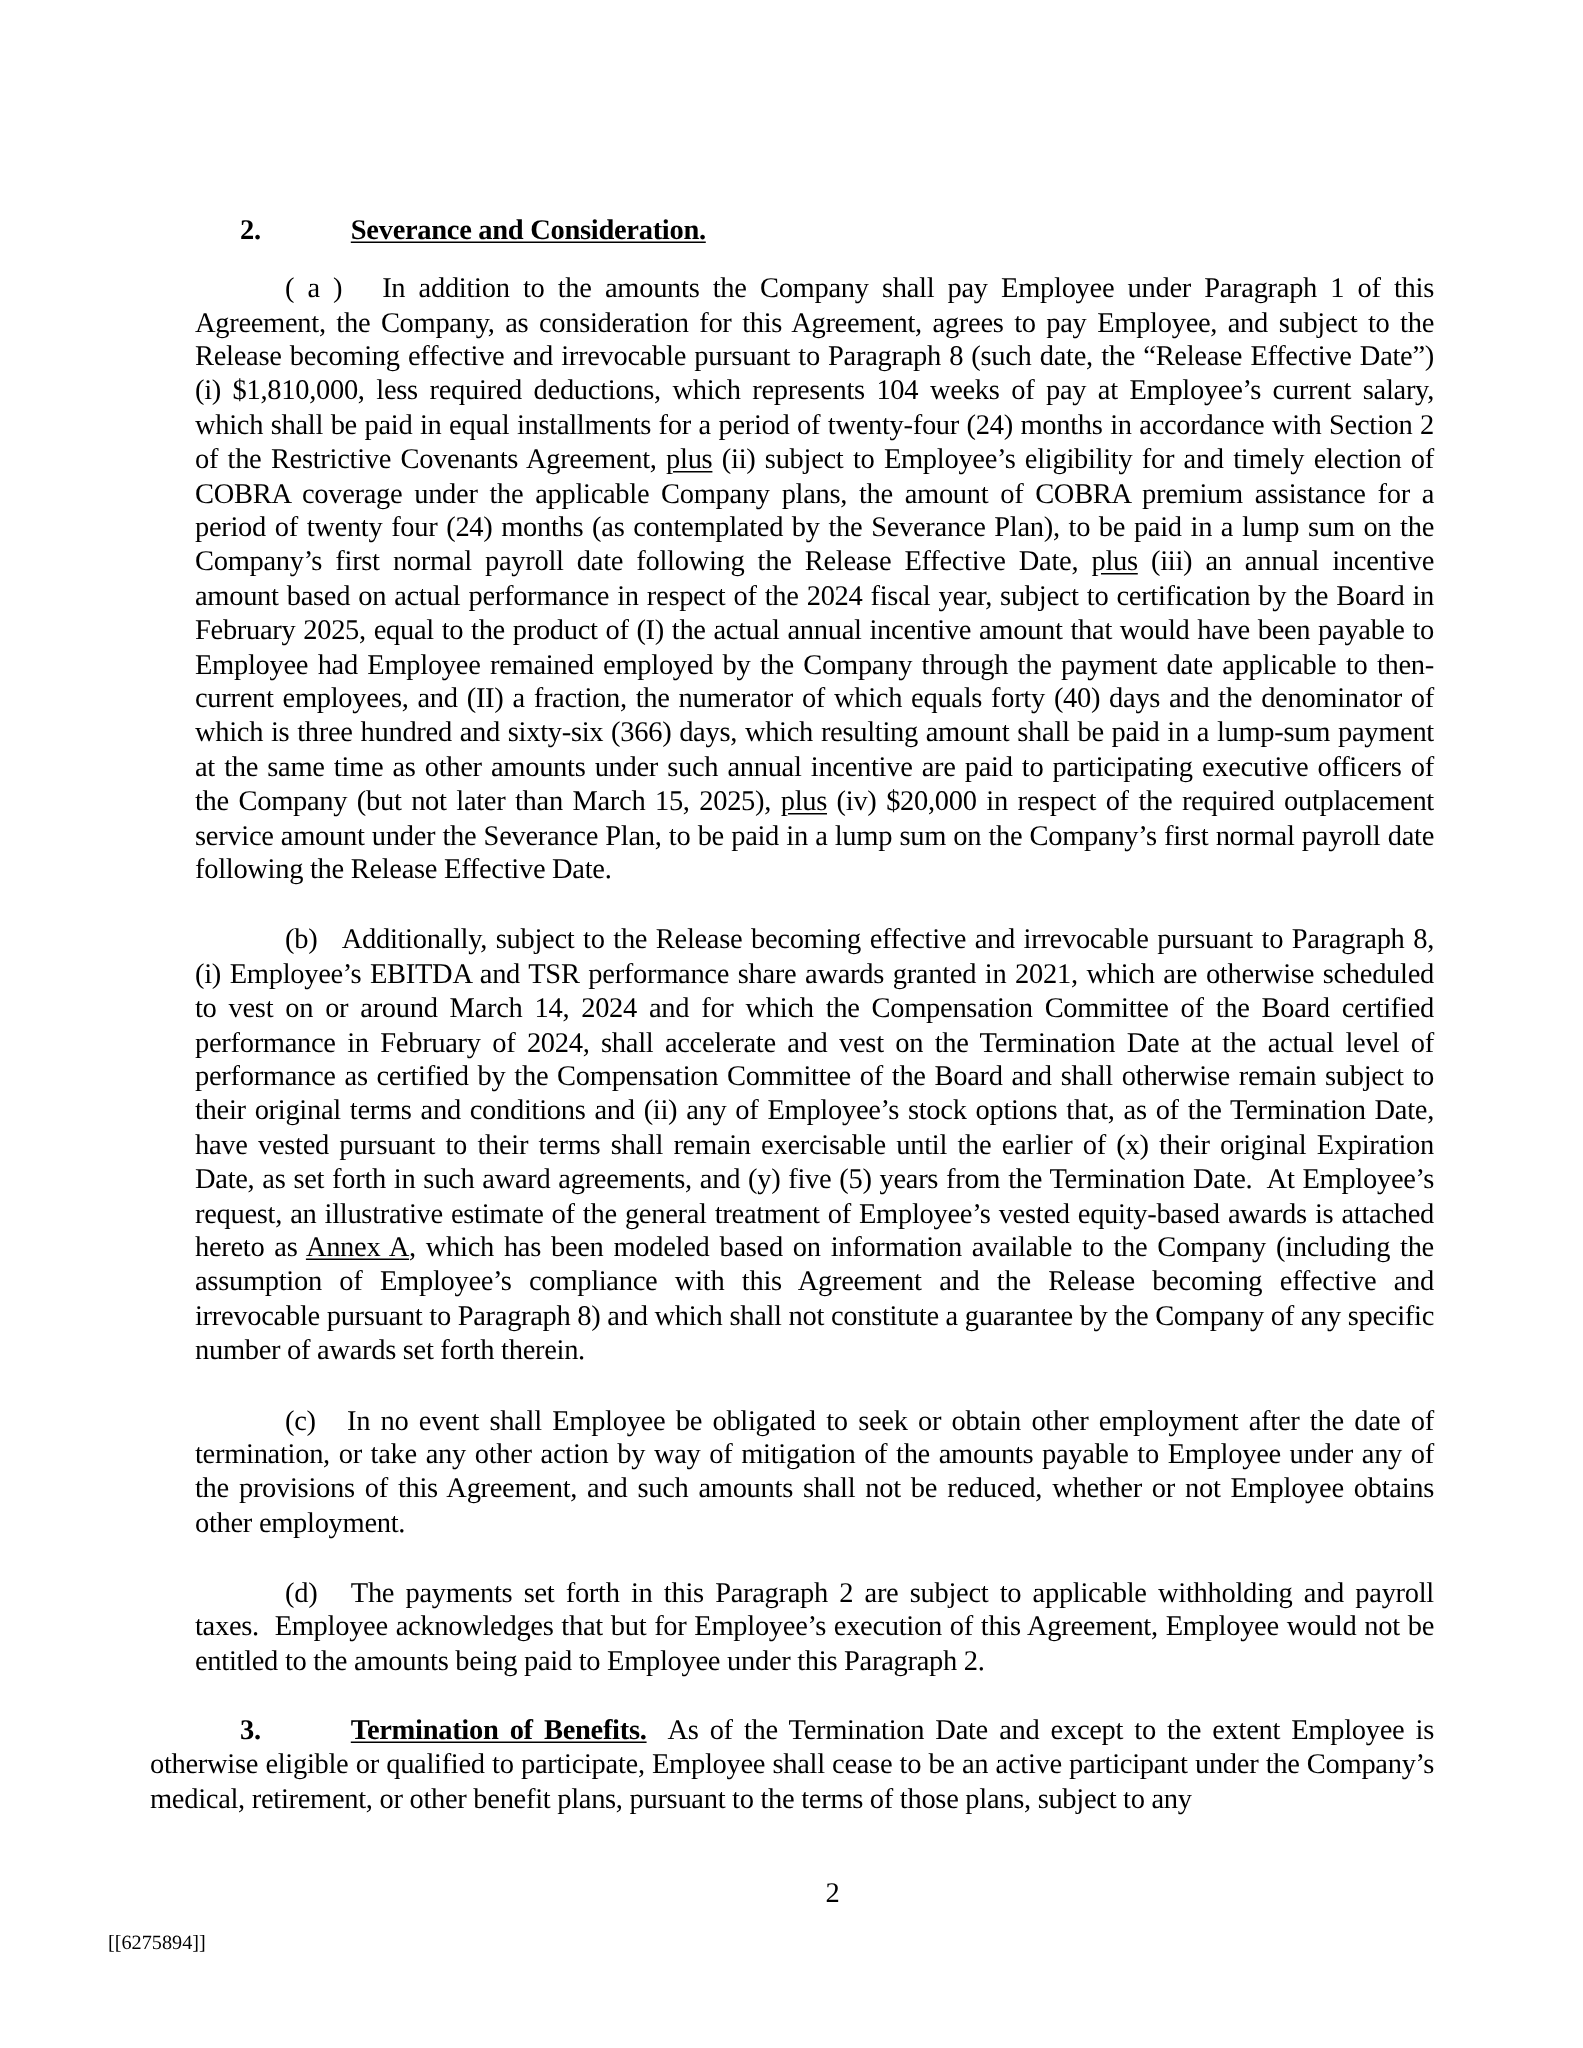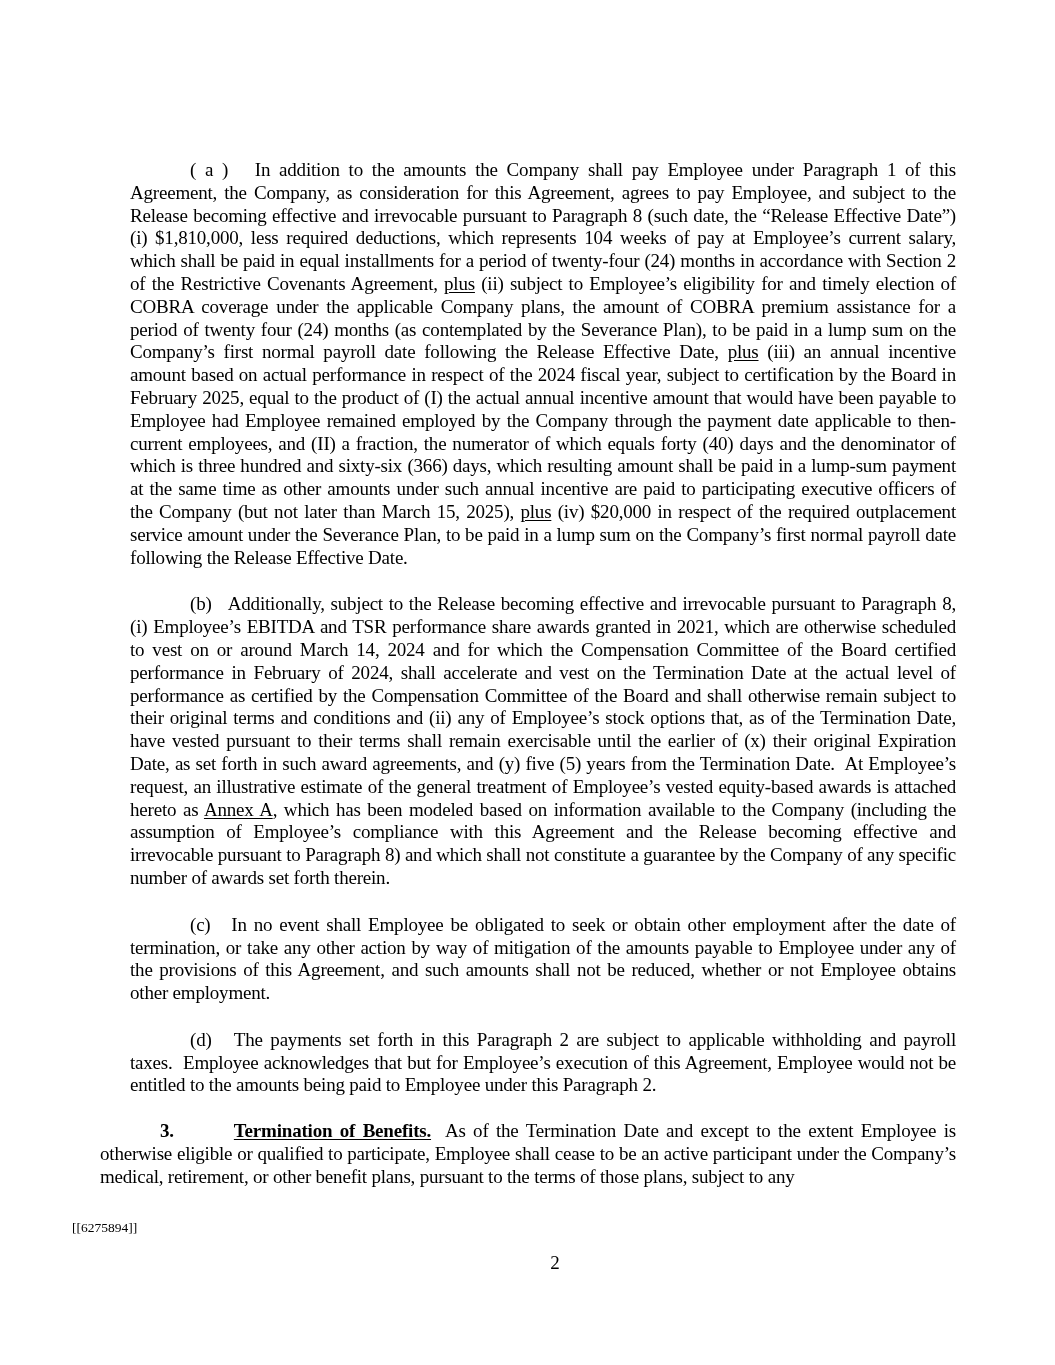--- a/index.html
+++ b/index.html
@@ -47,33 +47,34 @@
   .footer-page-number {
     position: absolute;
     top: 1252px;
     left: 555px;
     transform: translateX(-50%);
     font-size: 19px;
     line-height: 22.8px;
   }
   .footer-doc-id {
     position: absolute;
-    top: 1220px;
+    top: 1287px;
     left: 72px;
     font-size: 13.5px;
     line-height: 16px;
   }
 </style>
 </head>
 <body>
 
 <div class="page">
   <div class="content">
 
     <div class="section-2">
+      <p class="heading-line"><span class="bold">2.</span><span class="tab"></span><span class="bold underline">Severance and Consideration.</span></p>
 
       <p class="para first"><span class="run">( a )&nbsp;&nbsp; In addition to the amounts the Company shall pay Employee under Paragraph 1 of this Agreement, the Company, as consideration for this Agreement, agrees to pay Employee, and subject to the Release becoming effective and irrevocable pursuant to Paragraph 8 (such date, the “Release Effective Date”) (i) $1,810,000, less required deductions, which represents 104 weeks of pay at Employee’s current salary, which shall be paid in equal installments for a period of twenty-four (24) months in accordance with Section 2 of the Restrictive Covenants Agreement, </span><span class="run underline">plus</span><span class="run"> (ii) subject to Employee’s eligibility for and timely election of COBRA coverage under the applicable Company plans, the amount of COBRA premium assistance for a period of twenty four (24) months (as contemplated by the Severance Plan), to be paid in a lump sum on the Company’s first normal payroll date following the Release Effective Date, </span><span class="run underline">plus</span><span class="run"> (iii) an annual incentive amount based on actual performance in respect of the 2024 fiscal year, subject to certification by the Board in February 2025, equal to the product of (I) the actual annual incentive amount that would have been payable to Employee had Employee remained employed by the Company through the payment date applicable to then-current employees, and (II) a fraction, the numerator of which equals forty (40) days and the denominator of which is three hundred and sixty-six (366) days, which resulting amount shall be paid in a lump-sum payment at the same time as other amounts under such annual incentive are paid to participating executive officers of the Company (but not later than March 15, 2025), </span><span class="run underline">plus</span><span class="run"> (iv) $20,000 in respect of the required outplacement service amount under the Severance Plan, to be paid in a lump sum on the Company’s first normal payroll date following the Release Effective Date.</span></p>
 
       <p class="para"><span class="run">(b)&nbsp;&nbsp; Additionally, subject to the Release becoming effective and irrevocable pursuant to Paragraph 8, (i) Employee’s EBITDA and TSR performance share awards granted in 2021, which are otherwise scheduled to vest on or around March 14, 2024 and for which the Compensation Committee of the Board certified performance in February of 2024, shall accelerate and vest on the Termination Date at the actual level of performance as certified by the Compensation Committee of the Board and shall otherwise remain subject to their original terms and conditions and (ii) any of Employee’s stock options that, as of the Termination Date, have vested pursuant to their terms shall remain exercisable until the earlier of (x) their original Expiration Date, as set forth in such award agreements, and (y) five (5) years from the Termination Date.&nbsp; At Employee’s request, an illustrative estimate of the general treatment of Employee’s vested equity-based awards is attached hereto as </span><span class="run underline">Annex A</span><span class="run">, which has been modeled based on information available to the Company (including the assumption of Employee’s compliance with this Agreement and the Release becoming effective and irrevocable pursuant to Paragraph 8) and which shall not constitute a guarantee by the Company of any specific number of awards set forth therein.</span></p>
 
       <p class="para"><span class="run">(c)&nbsp;&nbsp; In no event shall Employee be obligated to seek or obtain other employment after the date of termination, or take any other action by way of mitigation of the amounts payable to Employee under any of the provisions of this Agreement, and such amounts shall not be reduced, whether or not Employee obtains other employment.</span></p>
 
       <p class="para"><span class="run">(d)&nbsp;&nbsp; The payments set forth in this Paragraph 2 are subject to applicable withholding and payroll taxes.&nbsp; Employee acknowledges that but for Employee’s execution of this Agreement, Employee would not be entitled to the amounts being paid to Employee under this Paragraph 2.</span></p>
     </div>
 

